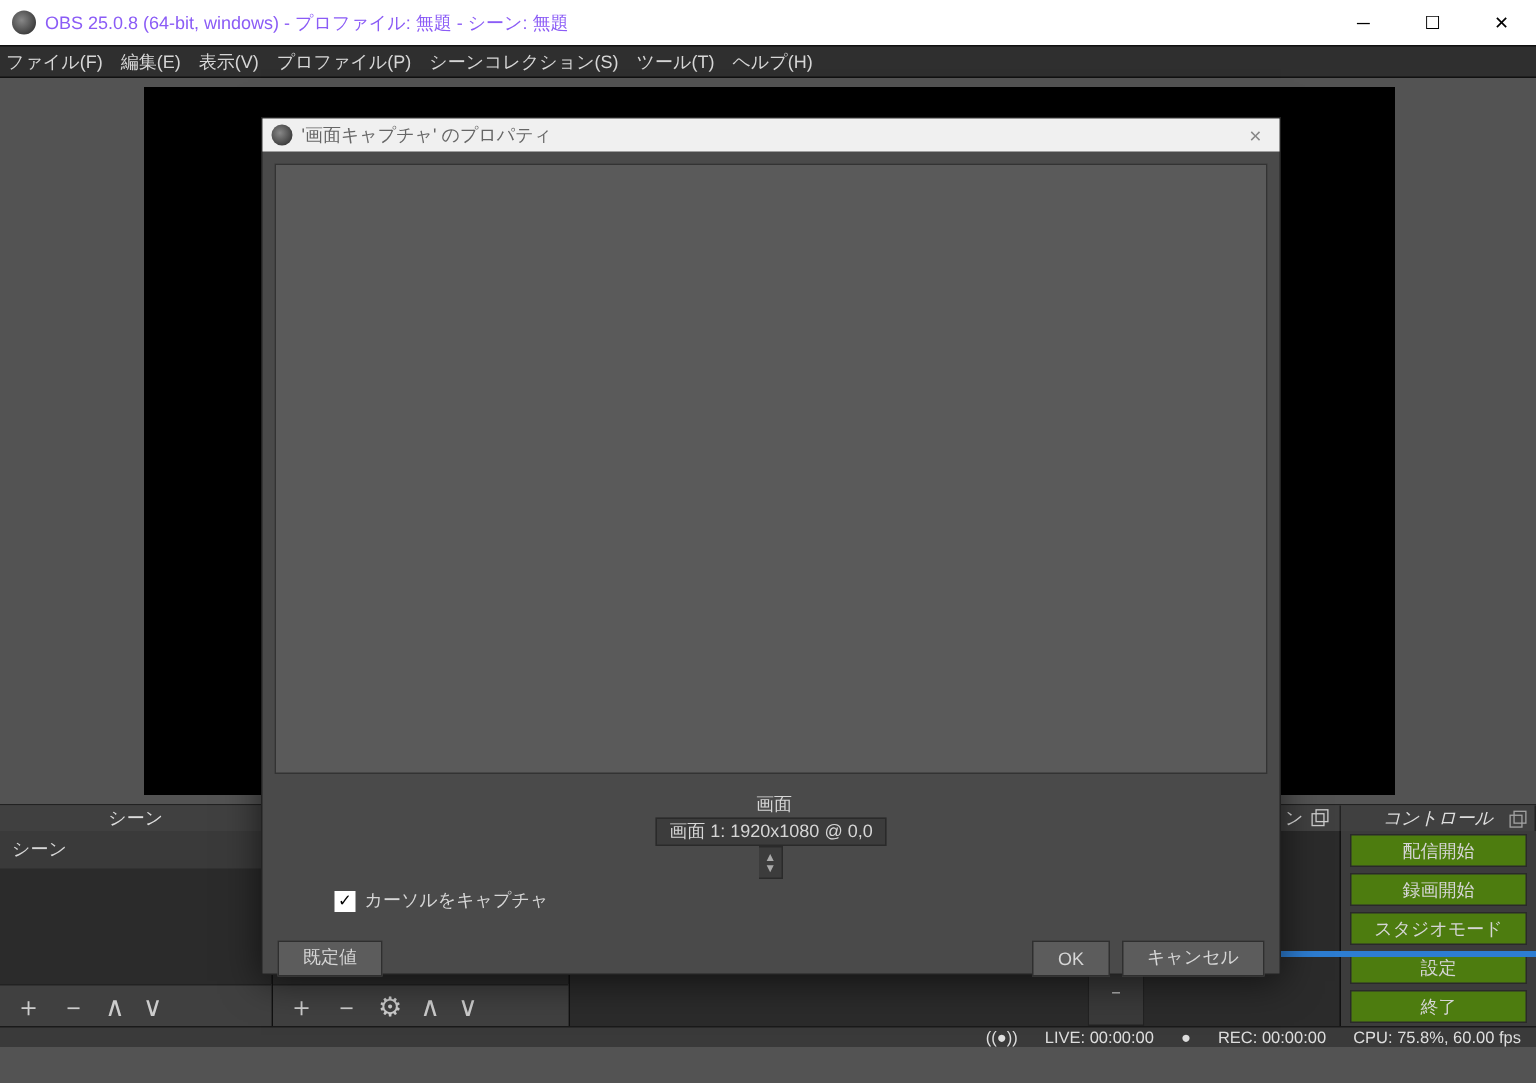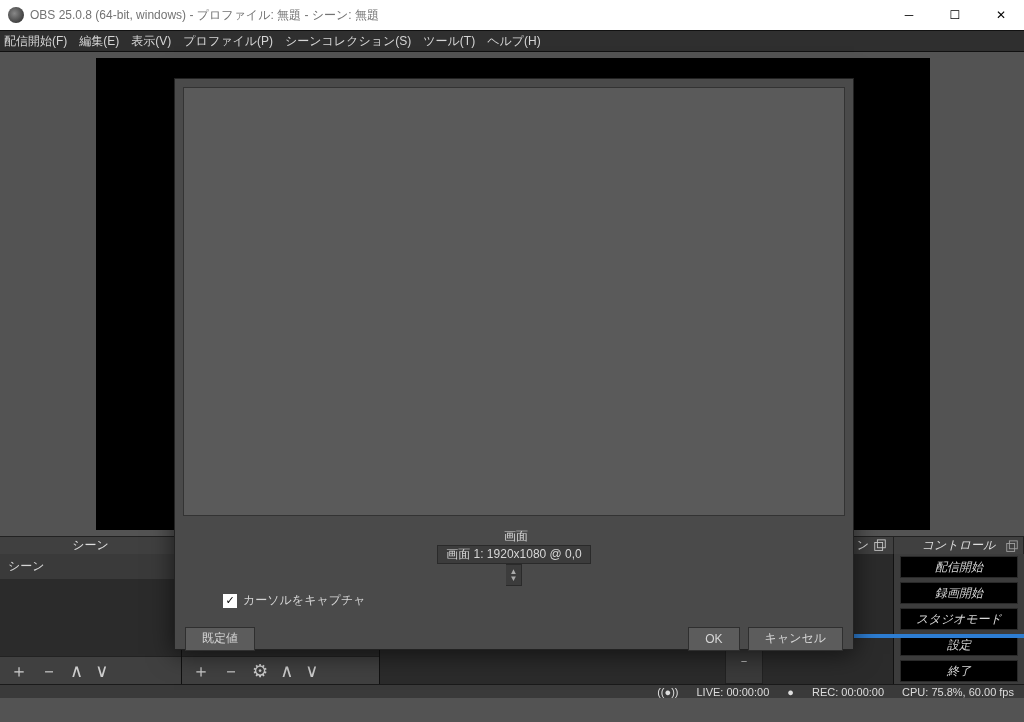--- a/index.html
+++ b/index.html
@@ -1,33 +1,33 @@
 <!DOCTYPE html>
 <html><head>
 <meta charset="utf-8">
 <style>
 * { box-sizing: border-box; margin: 0; padding: 0; font-family: "Meiryo", "Segoe UI", sans-serif; }
 body { width: 1024px; height: 722px; background: #535353; overflow: hidden; font-size: 12px; color: #d6d6d6; }
 .titlebar { height: 30px; background: #fff; display: flex; align-items: center; padding-left: 8px; }
 .obs-icon { width: 16px; height: 16px; border-radius: 50%; background: radial-gradient(circle at 40% 40%, #888, #222); margin-right: 6px; }
-.titlebar-text { color: #737373; font-size: 12px; flex: 1; }
+.titlebar-text { color: #8b5cf6; font-size: 12px; flex: 1; }
 .win-controls { display: flex; height: 100%; }
 .win-btn { width: 46px; display: flex; align-items: center; justify-content: center; color: #000; }
 .menubar { height: 22px; background: #2f2f2f; border-top: 1px solid #111; border-bottom: 1px solid #111; display: flex; align-items: center; padding: 0 4px; gap: 12px; font-size: 12px; }
 .main-area { position: relative; height: 484px; background: #535353; }
 .preview-bg { position: absolute; left: 96px; top: 6px; width: 834px; height: 472px; background: #000; }
 .bottom-panels { height: 162px; display: flex; flex-direction: column; }
 .panel-row { height: 24px; display: flex; border-top: 1px solid #222; }
 .panel-hdr { background: #404040; display: flex; align-items: center; justify-content: center; font-size: 12px; color: #ddd; border-right: 1px solid #222; position: relative; }
 .panel-hdr .popicon { position: absolute; right: 4px; top: 3px; opacity: .7; }
 .docks { flex: 1; display: flex; }
 .dock { background: #2b2b2b; border-right: 1px solid #111; position: relative; }
 .dock-toolbar { position: absolute; bottom: 0; left: 0; right: 0; height: 28px; background: #404040; border-top: 1px solid #222; display: flex; align-items: center; gap: 12px; padding: 0 10px; font-size: 18px; color: #ccc; }
 .controls-dock { width: 130px; background: #3c3c3c; display: flex; flex-direction: column; }
-.ctrl-btn { margin: 2px 6px; height: 22px; background: #000000; border: 1px solid #2a2a2a; font-size: 12px; display: flex; align-items: center; justify-content: center; font-style: italic; }
+.ctrl-btn { margin: 2px 6px; height: 22px; background: #4d7c0f; border: 1px solid #2a2a2a; font-size: 12px; display: flex; align-items: center; justify-content: center; }
 .statusbar { height: 24px; background: #3a3a3a; border-top: 1px solid #1a1a1a; display: flex; align-items: center; justify-content: flex-end; gap: 18px; padding: 0 10px; font-size: 11px; color: #ddd; }
 
 
 .overlay { position: absolute; left: 0; top: 0; width: 1024px; height: 722px; pointer-events: none; }
 .dialog { position: absolute; left: 174px; top: 78px; width: 680px; height: 572px; background: #4a4a4a; border: 1px solid #222; box-shadow: 0 4px 24px rgba(0,0,0,.6); pointer-events: auto; display: flex; flex-direction: column; }
 .dlg-titlebar { height: 22px; background: #f0f0f0; color: #666; display: flex; align-items: center; padding-left: 6px; }
 .dlg-titlebar .obs-icon { width: 14px; height: 14px; }
 .dlg-close { width: 32px; text-align: center; color: #888; font-size: 14px; }
 .dlg-body { flex: 1; padding: 8px 8px 0 8px; display: flex; flex-direction: column; }
 .dlg-preview { flex: 1; background: #5a5a5a; border: 1px solid #333; }
@@ -56,21 +56,21 @@
   <div class="obs-icon"></div>
   <div class="titlebar-text">OBS 25.0.8 (64-bit, windows) - プロファイル: 無題 - シーン: 無題</div>
   <div class="win-controls">
     <div class="win-btn">─</div>
     <div class="win-btn">☐</div>
     <div class="win-btn">✕</div>
   </div>
 </div>
 
 <div class="menubar">
-  <span>配信開始(F)</span>
+  <span>ファイル(F)</span>
   <span>編集(E)</span>
   <span>表示(V)</span>
   <span>プロファイル(P)</span>
   <span>シーンコレクション(S)</span>
   <span>ツール(T)</span>
   <span>ヘルプ(H)</span>
 </div>
 
 <div class="main-area">
   <div class="preview-bg"></div>
@@ -140,20 +140,25 @@
     <span>((●))</span>
     <span>LIVE: 00:00:00</span>
     <span>●</span>
     <span>REC: 00:00:00</span>
     <span>CPU: 75.8%, 60.00 fps</span>
   </div>
 </div>
 
 <div class="overlay">
   <div class="dialog">
+    <div class="dlg-titlebar">
+      <div class="obs-icon"></div>
+      <span style="flex:1;font-size:12px;">'画面キャプチャ' のプロパティ</span>
+      <div class="dlg-close">×</div>
+    </div>
     <div class="dlg-body">
       <div class="dlg-preview"></div>
       <div class="dlg-form">
         <div class="form-row">
           <div class="form-label">画面</div>
           <div class="form-select">
             <span>画面 1: 1920x1080 @ 0,0</span>
           </div>
           <div class="spin">▲<br>▼</div>
         </div>

